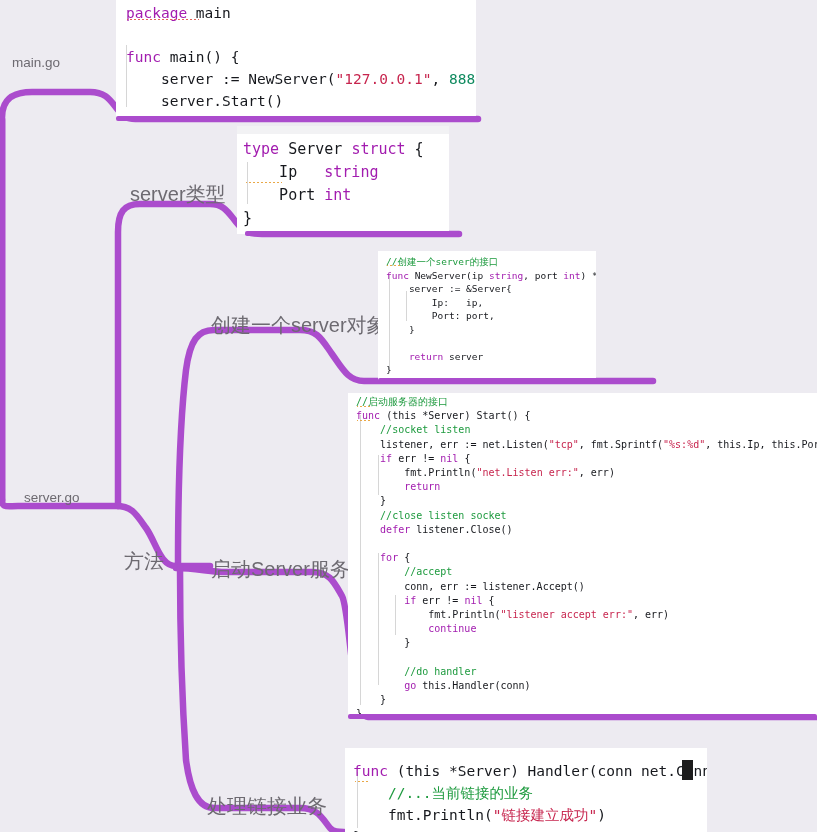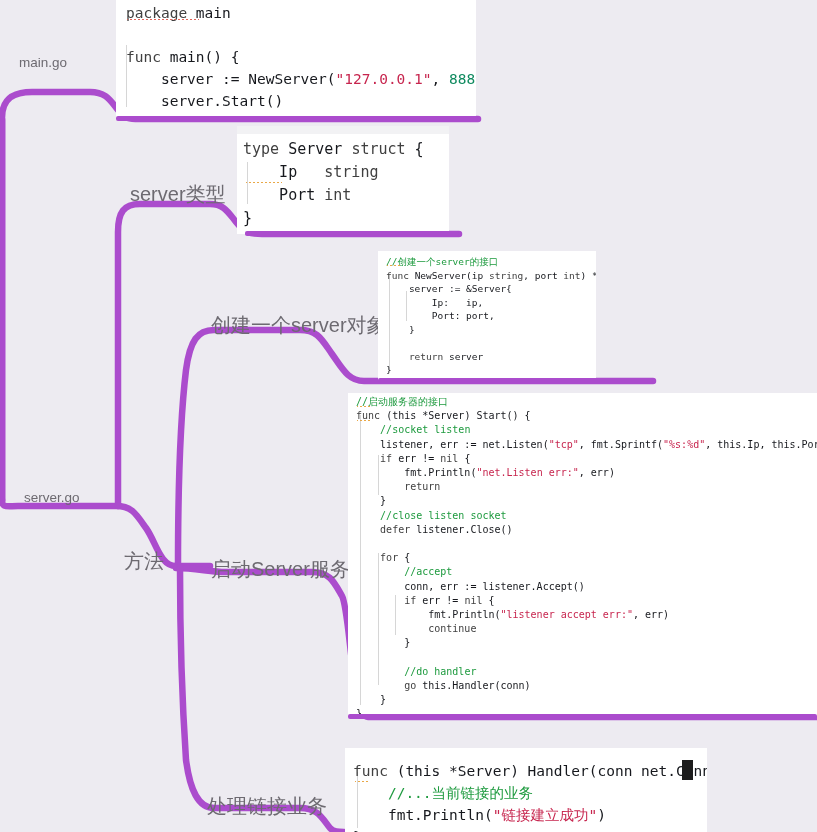--- a/index.html
+++ b/index.html
@@ -33,21 +33,21 @@
   }
   .underline-bar{
     position:absolute;height:5px;background:#ab4ccd;border-radius:2px;
   }
   pre.code{
     margin:0;
     font-family:"DejaVu Sans Mono","Liberation Mono",monospace;
     color:#1a1a1a;
     white-space:pre;
   }
-  .k{color:#404040;}        
+  .k{color:#a21caf;}        
   .s{color:#c7254e;}        
   .n{color:#0f8a5f;}        
   .c{color:#1d9a3e;}        
   .plain{color:#16181d;}
   .ind{position:absolute;background:#d6d6d6;width:1px;}
   .squig{
     position:absolute;height:4px;
     background:
       radial-gradient(circle at 2px 3px, transparent 1.6px, #e8a33d 1.7px, #e8a33d 2.3px, transparent 2.4px);
     background-size:4px 4px;
@@ -96,21 +96,21 @@
 
       <path d="M 176 568 C 196 568 210 572 226 572 L 312 572
                C 330 572 334 582 342 596 C 350 610 352 717 368 717 L 817 717"></path>
 
       <path d="M 180 568 C 180 640 182 700 186 760
                C 190 790 198 808 214 808 L 300 808
                C 318 808 322 818 330 828 C 334 832 338 832 344 832"></path>
     </g>
   </svg>
 
-  <div class="node-label" style="left:19px;top:55px;">main.go</div>
+  <div class="node-label" style="left:12px;top:55px;">main.go</div>
 
   <div class="node-label" style="left:8px;top:490px;margin-left:16px;">server.go</div>
 
   <div class="node-label cjk" style="left:130px;top:181px;">server类型</div>
 
   <div class="node-label cjk" style="left:124px;top:548px;">方法</div>
 
   <div class="node-label cjk" style="left:211px;top:312px;">创建一个server对象</div>
 
   <div class="node-label cjk" style="left:211px;top:556px;">启动Server服务</div>

